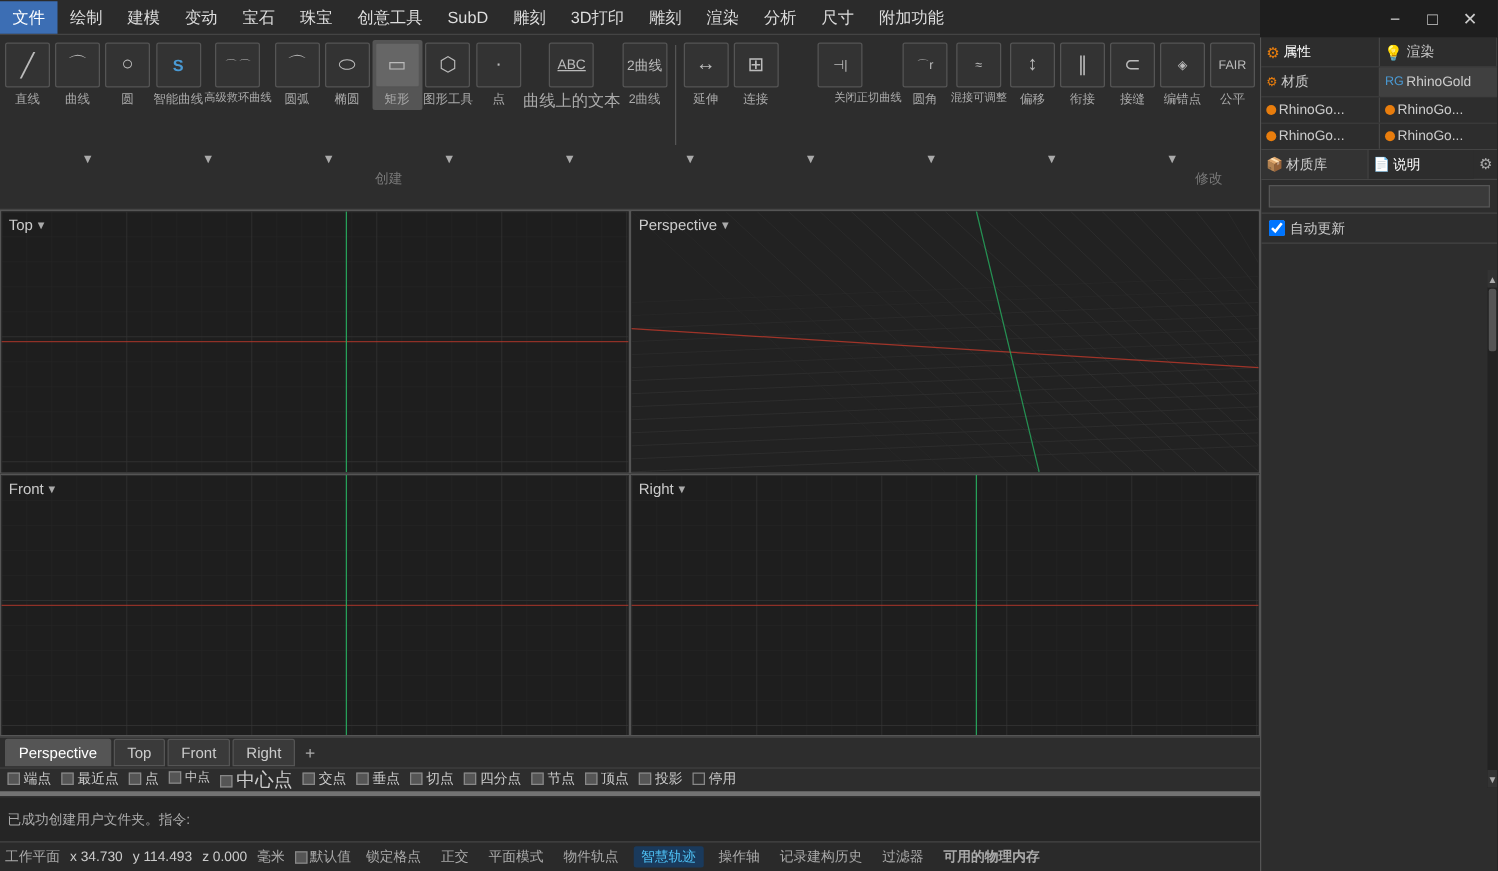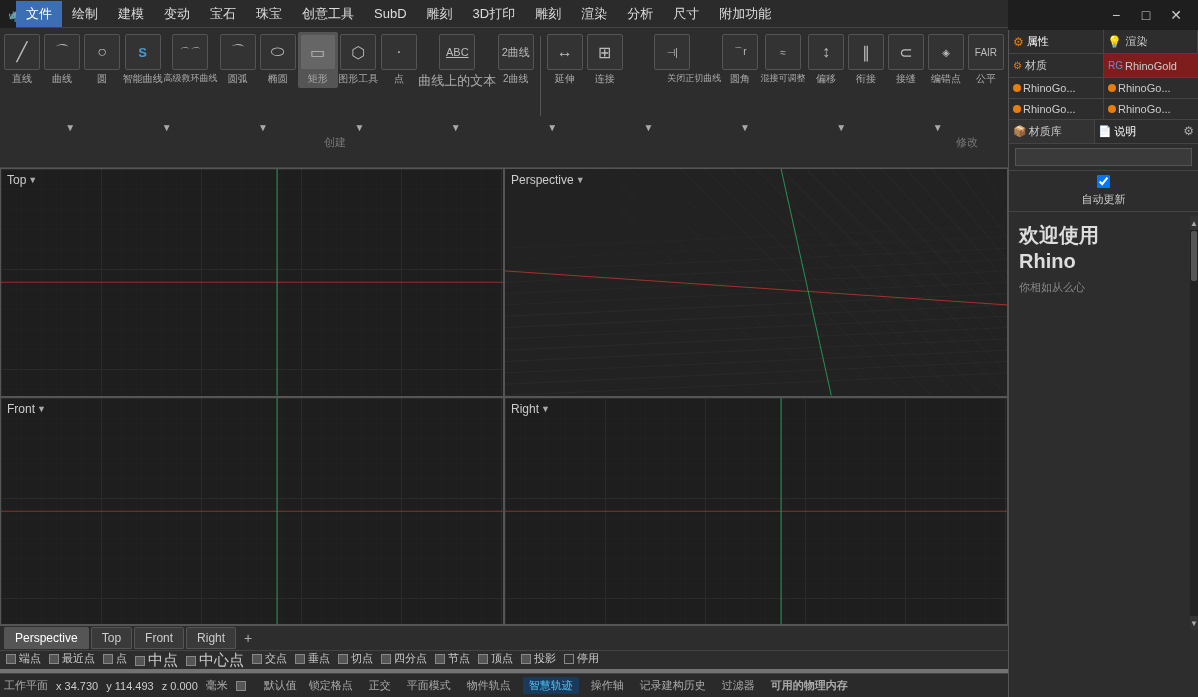--- a/index.html
+++ b/index.html
@@ -9,21 +9,21 @@
     #titlebar {
       height: 30px; background: #1e1e1e; display: flex; align-items: center; justify-content: space-between;
       padding: 0 8px; color: #ccc; font-size: 13px;
     }
     #titlebar .title { display: flex; align-items: center; gap: 6px; }
     #titlebar .win-controls { display: flex; gap: 2px; }
     #titlebar .win-btn { width: 28px; height: 20px; background: transparent; border: none; color: #ccc; cursor: pointer; font-size: 14px; display: flex; align-items: center; justify-content: center; }
 
     
     #menubar {
-      height: 28px; background: #2b2b2b; display: flex; align-items: center; border-bottom: 1px solid #444; margin-left: 16px;
+      height: 28px; background: #2b2b2b; display: flex; align-items: center; border-bottom: 1px solid #444;
     }
     .menu-item {
       padding: 4px 10px; cursor: pointer; font-size: 13px; color: #ddd; white-space: nowrap;
     }
     .menu-item.active { background: #3c6eb4; color: white; }
 
     
     #toolbar {
       height: 140px; background: #2d2d2d; border-bottom: 1px solid #444; position: relative; overflow: hidden;
     }
@@ -236,21 +236,21 @@
           <span style="color:#aaa; cursor:pointer; font-size:10px;">▼</span>
           <span style="color:#aaa; cursor:pointer; font-size:10px;">▼</span>
           <span style="color:#aaa; cursor:pointer; font-size:10px;">▼</span>
           <span style="color:#aaa; cursor:pointer; font-size:10px;">▼</span>
           <span style="color:#aaa; cursor:pointer; font-size:10px;">▼</span>
           <span style="color:#aaa; cursor:pointer; font-size:10px;">▼</span>
         </div>
       </div>
 
       <div style="display:flex; justify-content:space-between; padding:2px 10px 2px 300px;">
-        <span style="color:#777; font-size:11px;margin-left:24px;">创建</span>
+        <span style="color:#777; font-size:11px;">创建</span>
         <span style="color:#777; font-size:11px; margin-right:20px;">修改</span>
       </div>
     </div>
 
     <div id="viewports-area" style="flex:1; display:grid; grid-template-columns:1fr 1fr; grid-template-rows:1fr 1fr; background:#1a1a1a;">
 
       <div class="vp-wrapper" style="position:relative; background:#1e1e1e; border:1px solid #555; overflow:hidden;">
         <div class="viewport-label">
           <span style="color:#ccc; font-size:12px;">Top</span>
           <span style="font-size:9px; color:#aaa;">▼</span>
@@ -384,21 +384,21 @@
       <div class="snap-item">
         <span class="snap-checkbox checked"></span>
         <span style="font-size:11px; color:#ccc;">最近点</span>
       </div>
       <div class="snap-item">
         <span class="snap-checkbox checked"></span>
         <span style="font-size:11px; color:#ccc;">点</span>
       </div>
       <div class="snap-item">
         <span class="snap-checkbox checked"></span>
-        <span style="font-size:15px; color:#ccc;">中点</span>
+        <span style="font-size:10px; color:#ccc;">中点</span>
       </div>
       <div class="snap-item">
         <span class="snap-checkbox checked"></span>
         <span style="font-size:15px; color:#ccc;">中心点</span>
       </div>
       <div class="snap-item">
         <span class="snap-checkbox checked"></span>
         <span style="font-size:11px; color:#ccc;">交点</span>
       </div>
       <div class="snap-item">
@@ -424,28 +424,32 @@
       <div class="snap-item">
         <span class="snap-checkbox checked"></span>
         <span style="font-size:11px; color:#ccc;">投影</span>
       </div>
       <div class="snap-item">
         <span class="snap-checkbox"></span>
         <span style="font-size:11px; color:#ccc;">停用</span>
       </div>
     </div>
 
+    <div id="statusbar" style="height:36px; background:#252525; padding:2px 6px; border-top:1px solid #333;">
+      <div style="font-size:11px; color:#aaa; line-height:16px;">已成功创建用户文件夹。</div>
+      <div style="font-size:11px; color:#aaa; line-height:16px;">指令:</div>
+    </div>
 
     <div id="bottombar" style="height:24px; background:#2a2a2a; display:flex; align-items:center; padding:0 4px; gap:8px; font-size:11px; color:#bbb; border-top:1px solid #444; flex-wrap:nowrap; overflow:hidden;">
       <span style="color:#aaa;">工作平面</span>
       <span style="color:#ccc;">x 34.730</span>
       <span style="color:#ccc;">y 114.493</span>
       <span style="color:#ccc;">z 0.000</span>
       <span style="color:#aaa;">毫米</span>
-      <span style="color:#aaa; display:flex; align-items:center; gap:18px;">
+      <span style="color:#aaa; display:flex; align-items:center; gap:2px;">
         <span style="width:10px;height:10px;background:#555;border:1px solid #888;display:inline-block;"></span>
         <span>默认值</span>
       </span>
       <span style="cursor:pointer; color:#aaa; padding:1px 4px;">锁定格点</span>
       <span style="cursor:pointer; color:#aaa; padding:1px 4px;">正交</span>
       <span style="cursor:pointer; color:#aaa; padding:1px 4px;">平面模式</span>
       <span style="cursor:pointer; color:#aaa; padding:1px 4px;">物件轨点</span>
       <span style="cursor:pointer; color:#4fc3f7; background:#1a3a5c; padding:1px 6px; border-radius:2px;">智慧轨迹</span>
       <span style="cursor:pointer; color:#aaa; padding:1px 4px;">操作轴</span>
       <span style="cursor:pointer; color:#aaa; padding:1px 4px;">记录建构历史</span>
@@ -464,21 +468,21 @@
       <div style="flex:1; padding:4px 4px; font-size:11px; cursor:pointer; background:#2d2d2d; color:#ccc; border-right:1px solid #444; display:flex; align-items:center; gap:3px;">
         <span style="color:#4a9ad4; font-size:12px;">💡</span>
         <span>渲染</span>
       </div>
     </div>
     <div style="display:flex; border-bottom:1px solid #444;">
       <div style="flex:1; padding:4px 4px; font-size:11px; cursor:pointer; background:#2d2d2d; color:#ccc; border-right:1px solid #444; display:flex; align-items:center; gap:3px;">
         <span style="color:#e87d0d; font-size:10px;">⚙</span>
         <span>材质</span>
       </div>
-      <div style="flex:1; padding:4px 4px; font-size:11px; cursor:pointer; background:#7f1d1d; color:#ccc; display:flex; align-items:center; gap:2px;">
+      <div style="flex:1; padding:4px 4px; font-size:11px; cursor:pointer; background:#404040; color:#ccc; display:flex; align-items:center; gap:2px;">
         <span style="color:#4a9ad4; font-size:10px;">RG</span>
         <span>RhinoGold</span>
       </div>
     </div>
     <div style="display:flex; border-bottom:1px solid #444;">
       <div style="flex:1; padding:4px 4px; font-size:11px; cursor:pointer; background:#2d2d2d; color:#ccc; border-right:1px solid #444; display:flex; align-items:center; gap:2px; overflow:hidden;">
         <span style="width:8px;height:8px;background:#e87d0d;border-radius:50%;flex-shrink:0;"></span>
         <span style="overflow:hidden;white-space:nowrap;text-overflow:ellipsis;">RhinoGo...</span>
       </div>
       <div style="flex:1; padding:4px 4px; font-size:11px; cursor:pointer; background:#2d2d2d; color:#ccc; display:flex; align-items:center; gap:2px; overflow:hidden;">
@@ -506,29 +510,25 @@
         <span>📄</span>
         <span>说明</span>
       </div>
       <div style="padding:4px 4px; cursor:pointer; color:#aaa; font-size:12px;">⚙</div>
     </div>
 
     <div style="padding:4px 6px; border-bottom:1px solid #444;">
       <input type="text" style="width: 100%; padding: 2px 4px; background: rgb(58, 58, 58); border: 1px solid rgb(85, 85, 85); color: rgb(204, 204, 204); font-size: 11px; outline: none;" placeholder="">
     </div>
 
-    <div style="padding:4px 6px; display:flex; align-items:center; gap:4px; font-size:11px; color:#ccc; border-bottom:1px solid #444;flex-direction:column;">
+    <div style="padding:4px 6px; display:flex; align-items:center; gap:4px; font-size:11px; color:#ccc; border-bottom:1px solid #444;">
       <input type="checkbox" checked="" style="margin: 0px;">
       <span>自动更新</span>
     </div>
 
-    <div style="padding:10px; flex:1; overflow:hidden; position:relative;">
-      <div style="font-size:20px; color:#ddd; font-weight:bold; line-height:1.3;">欢迎使用<br>Rhino</div>
-      <div style="font-size:11px; color:#888; margin-top:6px;">你相如从么心</div>
-    </div>
 
     <div style="position:absolute; right:0; top:30%; bottom:10%; width:8px; background:#222;">
       <div style="width:6px; height:50px; background:#555; margin:1px; border-radius:2px;"></div>
     </div>
 
     <div style="position:absolute; right:0; top:calc(30% - 14px); width:8px; height:14px; background:#333; display:flex; align-items:center; justify-content:center; cursor:pointer; font-size:8px; color:#aaa;">▲</div>
     <div style="position:absolute; right:0; bottom:10%; width:8px; height:14px; background:#333; display:flex; align-items:center; justify-content:center; cursor:pointer; font-size:8px; color:#aaa;">▼</div>
   </div>
 
 </div>

